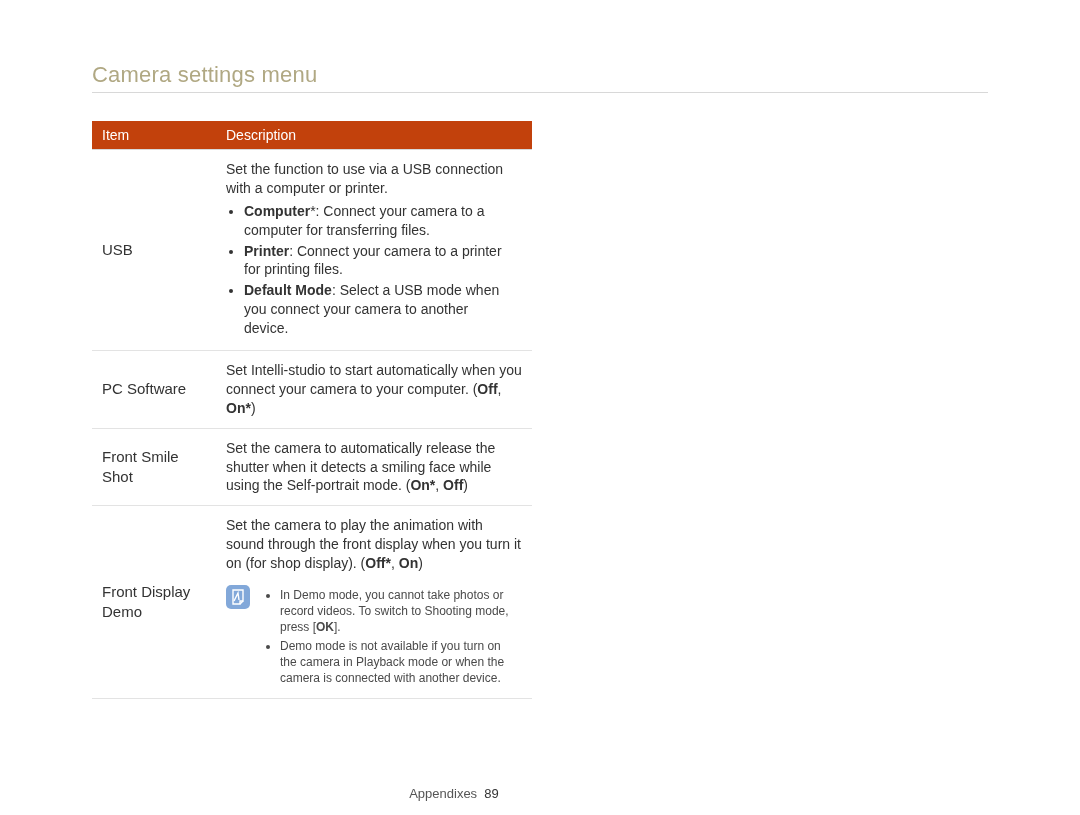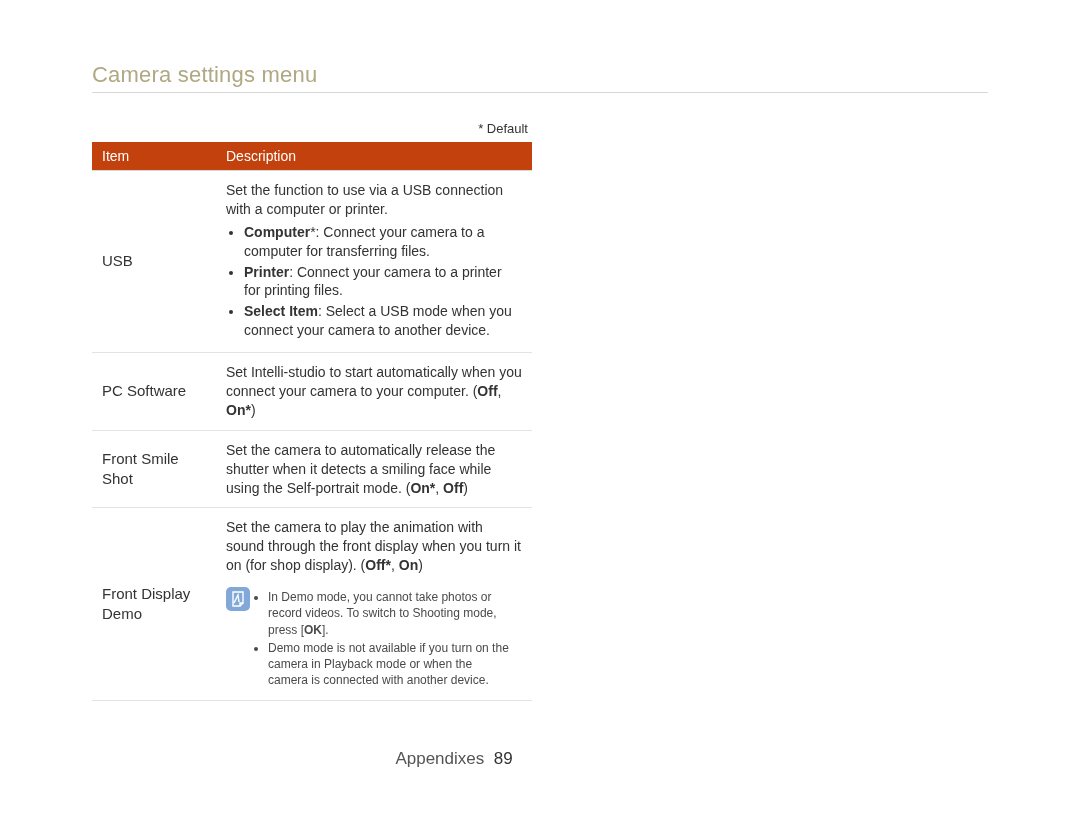--- a/index.html
+++ b/index.html
@@ -77,20 +77,21 @@
     padding-left: 18px;
   }
   .desc ul li {
     margin-bottom: 2px;
   }
   .b { font-weight: bold; }
   .note-box {
     display: flex;
     align-items: flex-start;
     margin-top: 10px;
+    gap: 12px;
   }
   .note-icon {
     width: 24px;
     height: 24px;
     flex: 0 0 24px;
     border-radius: 5px;
     background: #82a8d9;
     display: flex;
     align-items: center;
     justify-content: center;
@@ -101,56 +102,55 @@
     margin: 0;
     padding-left: 16px;
     font-size: 12px;
     color: #4a4a4a;
     line-height: 1.35;
   }
   .note-list li { margin-bottom: 4px; }
   .footer {
     position: absolute;
     left: 0;
-    bottom: 46px;
+    bottom: 14px;
     width: 100%;
     text-align: center;
-    font-size: 17px;
+    font-size: 13px;
     color: #555;
   }
   .footer .pg { color: #333; }
 </style>
 </head>
 <body>
 
 <div class="page">
 
   <div class="title">Camera settings menu</div>
   <div class="title-underline"></div>
 
   <div class="column">
-    <div class="default-note">* Default</div>
 
     <table class="settings">
       <thead>
         <tr>
           <th class="col-item">Item</th>
           <th>Description</th>
         </tr>
       </thead>
       <tbody>
 
         <tr>
           <td class="item-cell">USB</td>
           <td class="desc">
             <p>Set the function to use via a USB connection with a computer or printer.</p>
             <ul>
               <li><span class="b">Computer</span><span>*</span><span>: Connect your camera to a computer for transferring files.</span></li>
               <li><span class="b">Printer</span><span>: Connect your camera to a printer for printing files.</span></li>
-              <li><span class="b">Select Item</span><span>: Select a USB mode when you connect your camera to another device.</span></li>
+              <li><span class="b">Default Mode</span><span>: Select a USB mode when you connect your camera to another device.</span></li>
             </ul>
           </td>
         </tr>
 
         <tr>
           <td class="item-cell">PC Software</td>
           <td class="desc">
             <span>Set Intelli-studio to start automatically when you connect your camera to your computer. (</span><span class="b">Off</span><span>, </span><span class="b">On*</span><span>)</span>
           </td>
         </tr>

